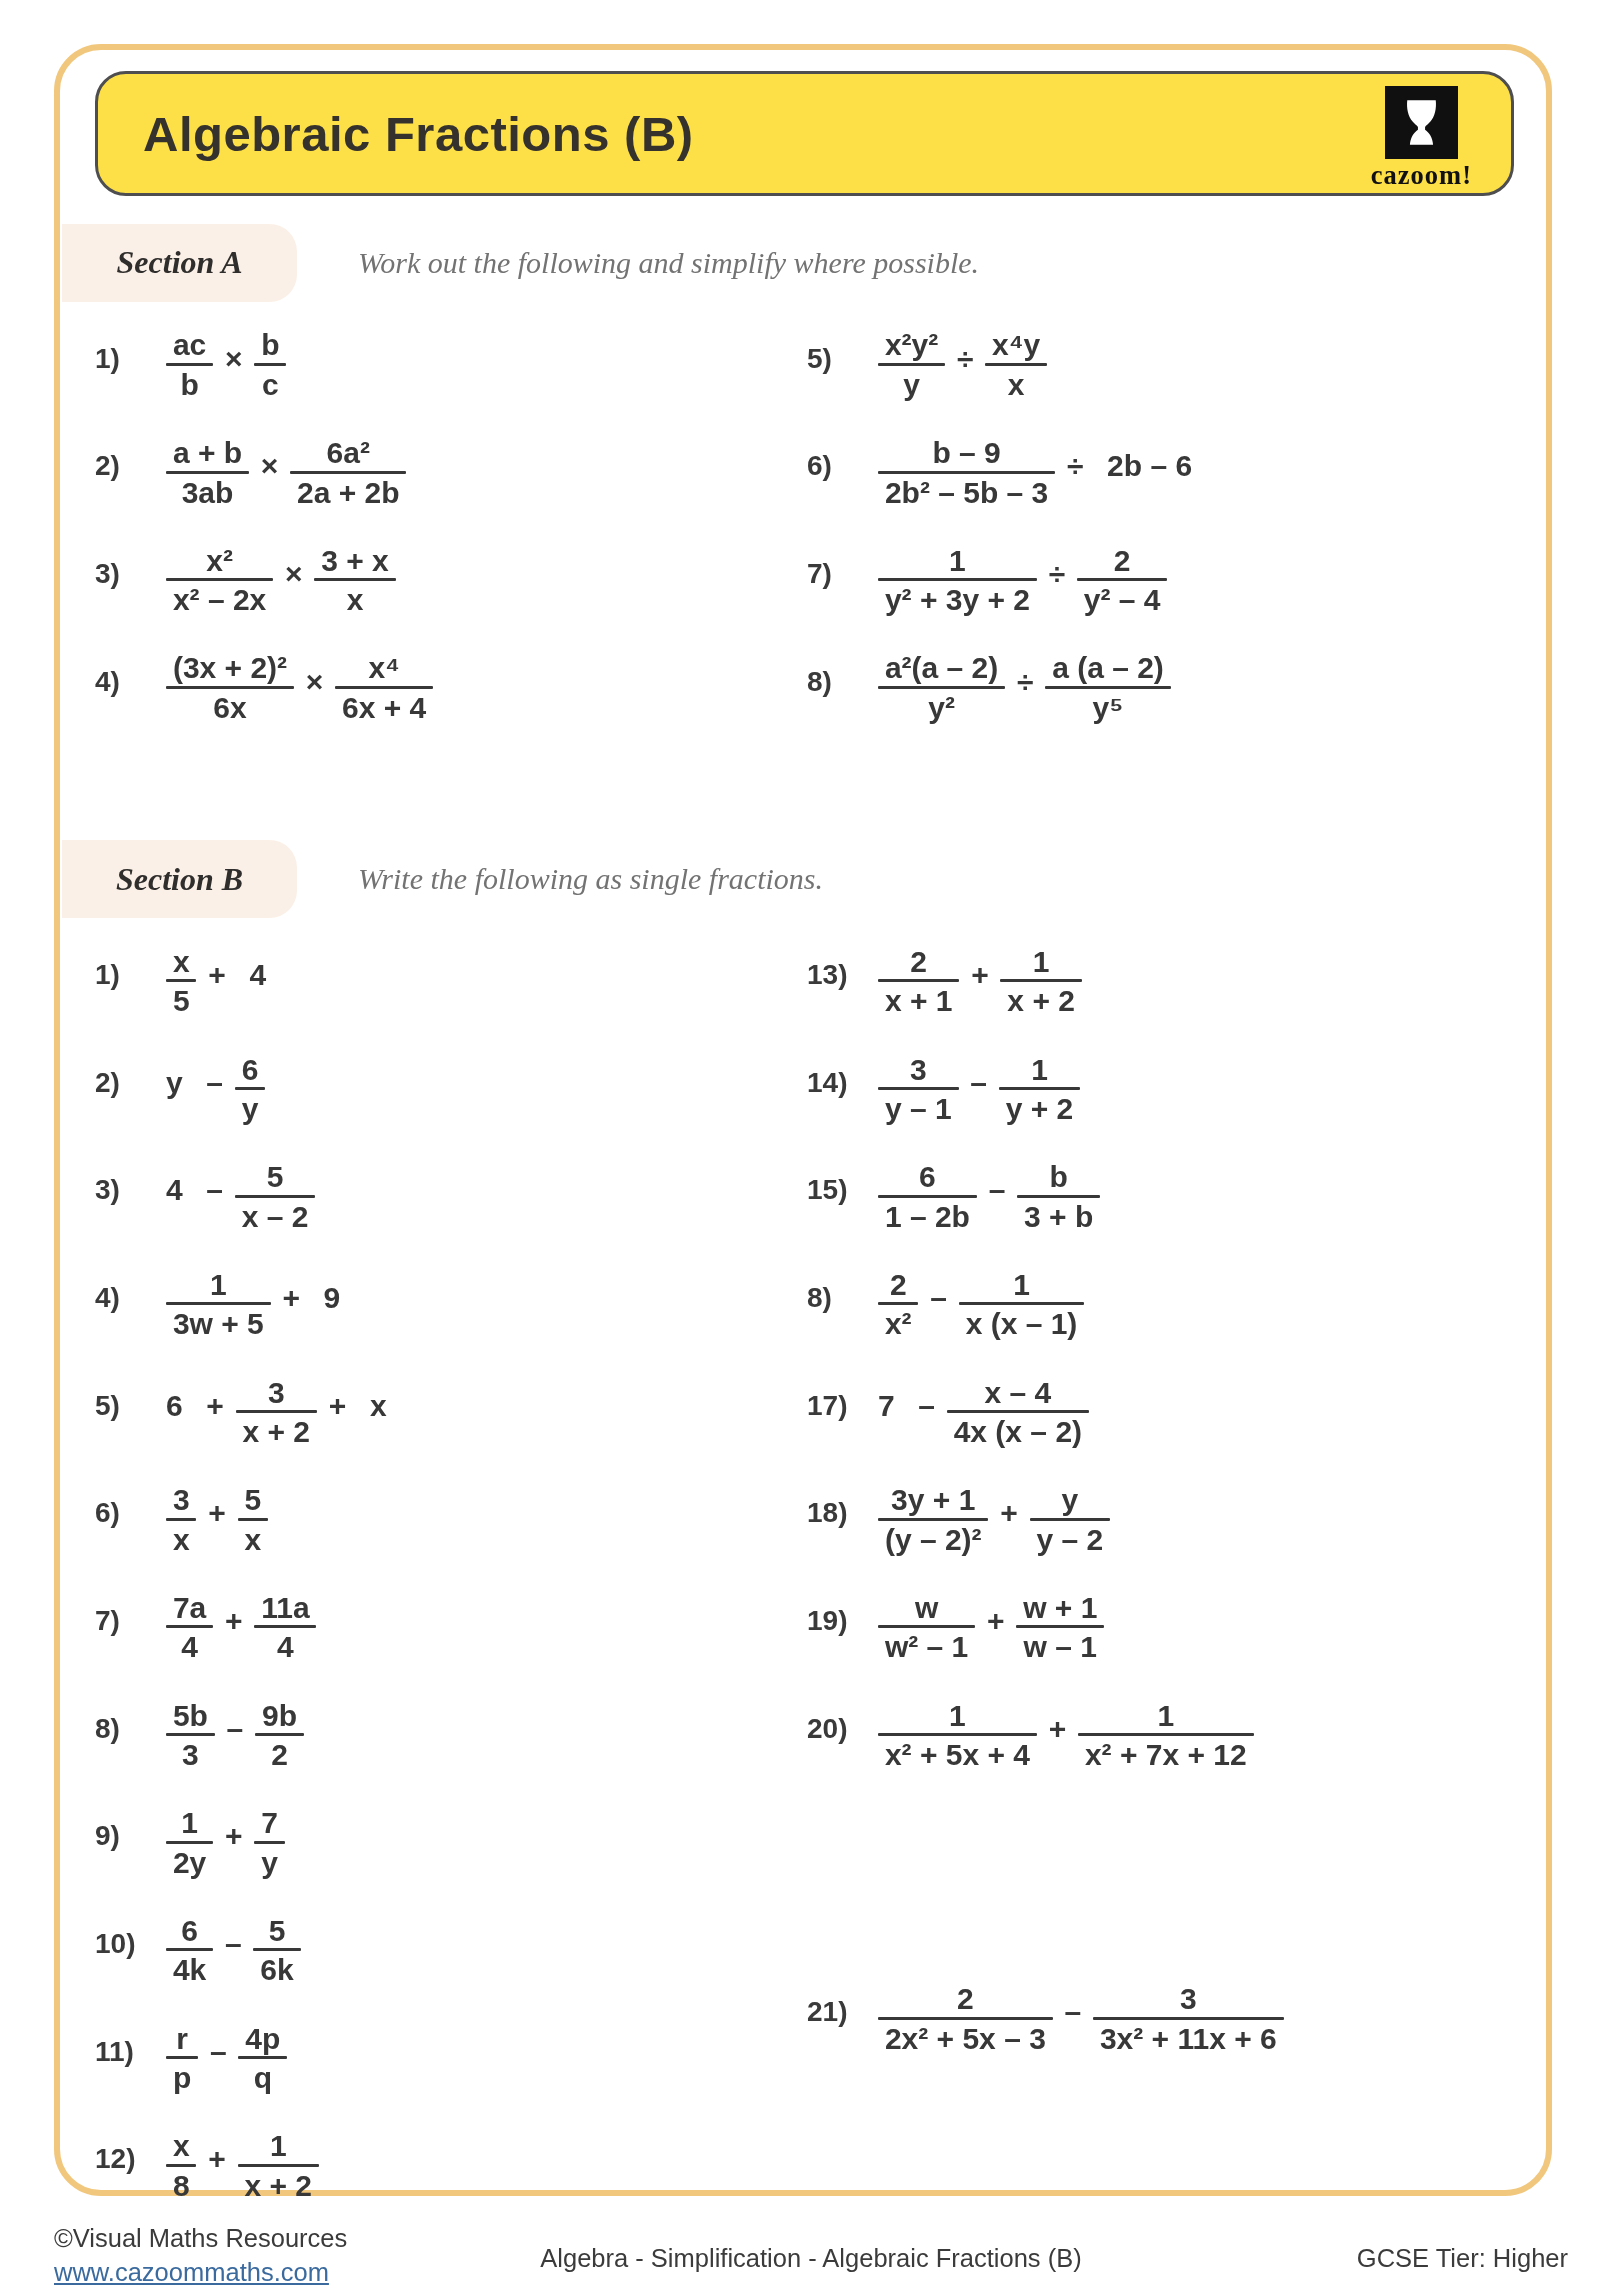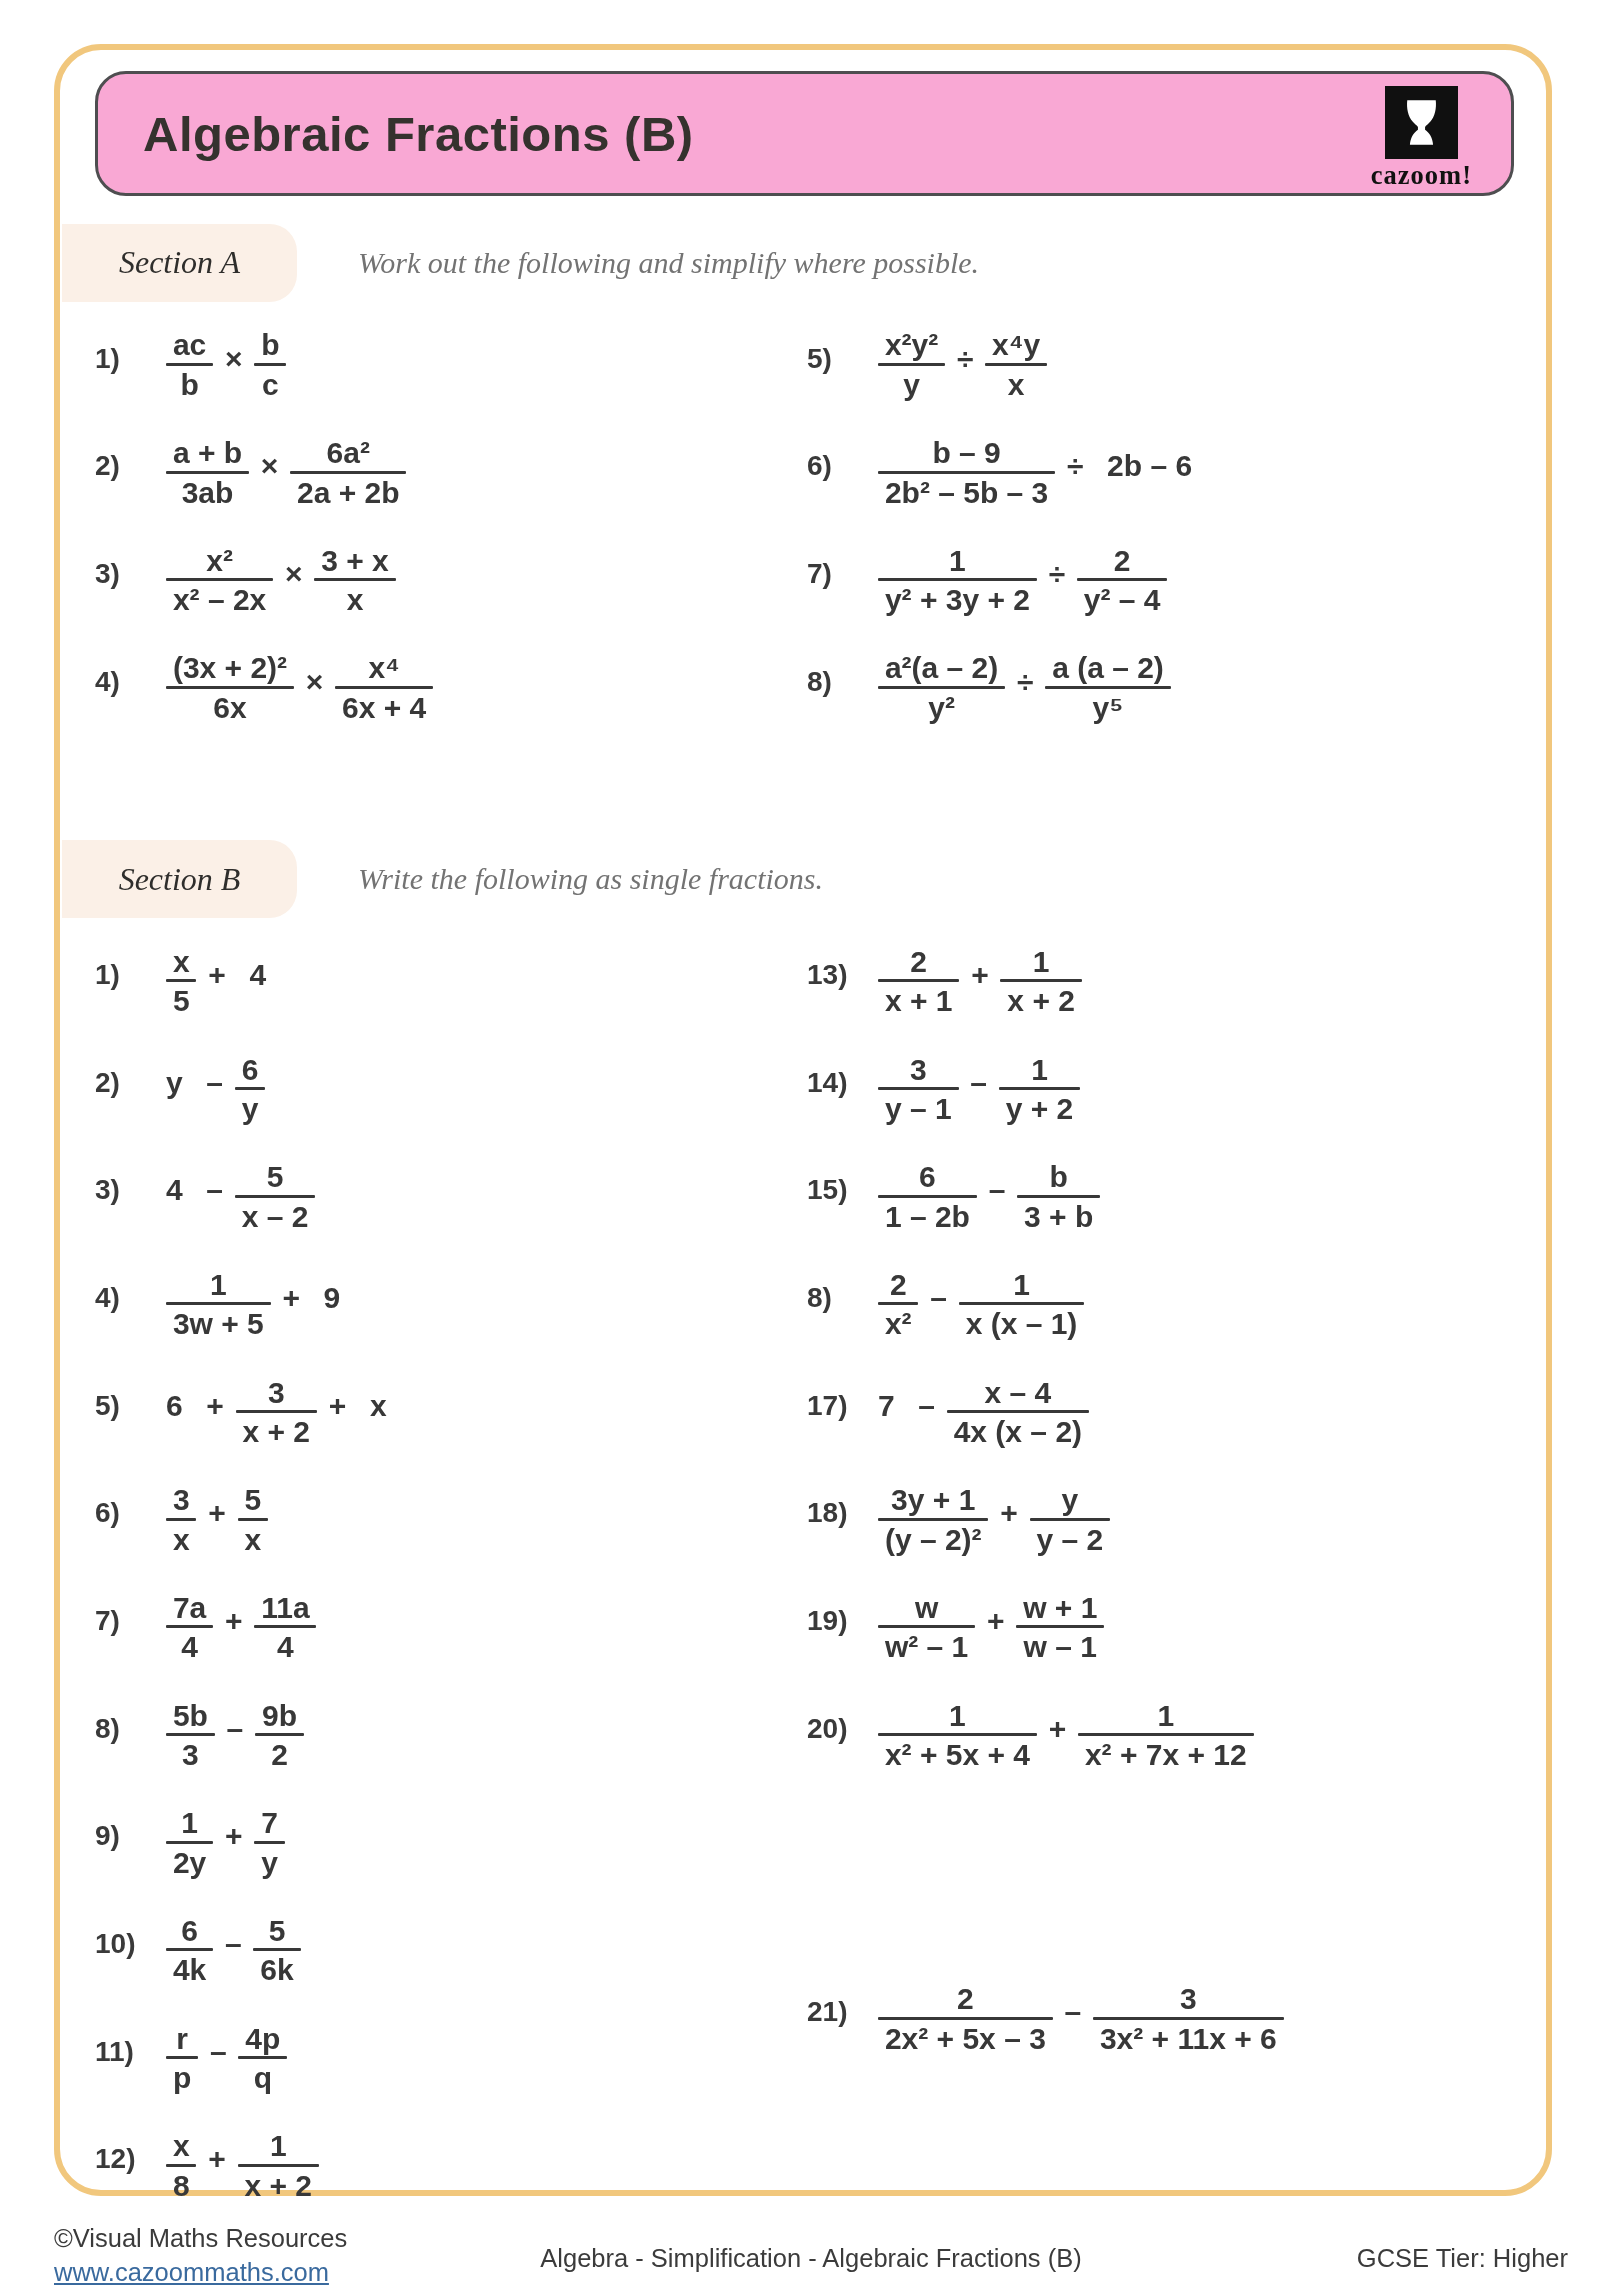--- a/index.html
+++ b/index.html
@@ -4,34 +4,34 @@
 <style>
   html,body{margin:0;padding:0;background:#ffffff;}
   .page{position:relative;width:1621px;height:2293px;background:#ffffff;overflow:hidden;
         font-family:"Liberation Sans","DejaVu Sans",sans-serif;color:#383838;}
   .outer-border{position:absolute;left:54px;top:44px;width:1498px;height:2152px;
         border:6.9px solid #f1c77d;border-radius:47px;box-sizing:border-box;}
   .content{position:absolute;left:62px;top:44px;width:1489px;}
 
   
   .title-box{margin:27.4px 0 0 33px;width:1419px;height:125px;box-sizing:border-box;
-        border:3.9px solid #4e4e50;border-radius:31px;background:#f9a8d4;
+        border:3.9px solid #4e4e50;border-radius:31px;background:#fde047;
         display:flex;align-items:center;justify-content:space-between;padding:0 39px 0 45px;}
   .page-title{font-size:49px;font-weight:bold;color:#35322e;letter-spacing:0.5px;}
   .logo{display:flex;flex-direction:column;align-items:center;margin-top:5.9px;}
   .logo-square{width:73px;height:73px;background:#101010;display:flex;align-items:center;justify-content:center;}
   .logo-text{font-family:"Liberation Serif","DejaVu Serif",serif;font-weight:bold;
         font-size:26.5px;color:#111;letter-spacing:1px;line-height:1;margin-top:2.9px;}
 
   
   .sec-head{display:flex;align-items:center;margin-top:27.4px;}
   .sec-head-b{margin-top:94px;}
   .sec-label{background:#fbf0e7;border-radius:0 27.4px 27.4px 0;width:235px;height:78px;flex:none;
         display:flex;align-items:center;justify-content:center;
-        font-family:"Liberation Serif","DejaVu Serif",serif;font-style:italic;font-weight:normal;
+        font-family:"Liberation Serif","DejaVu Serif",serif;font-style:italic;font-weight:bold;
         font-size:32px;color:#2f2e2c;}
   .sec-instr{font-family:"Liberation Serif","DejaVu Serif",serif;font-style:italic;
         font-size:30px;color:#737373;margin-left:61px;}
 
   
   .problems{display:flex;padding-left:33px;margin-top:13.7px;}
   .col{display:flex;flex-direction:column;}
   .col-left{width:712px;flex:none;}
   .col-right{flex:1;}
   .prob{display:flex;align-items:center;min-height:76px;margin-bottom:21.6px;}

